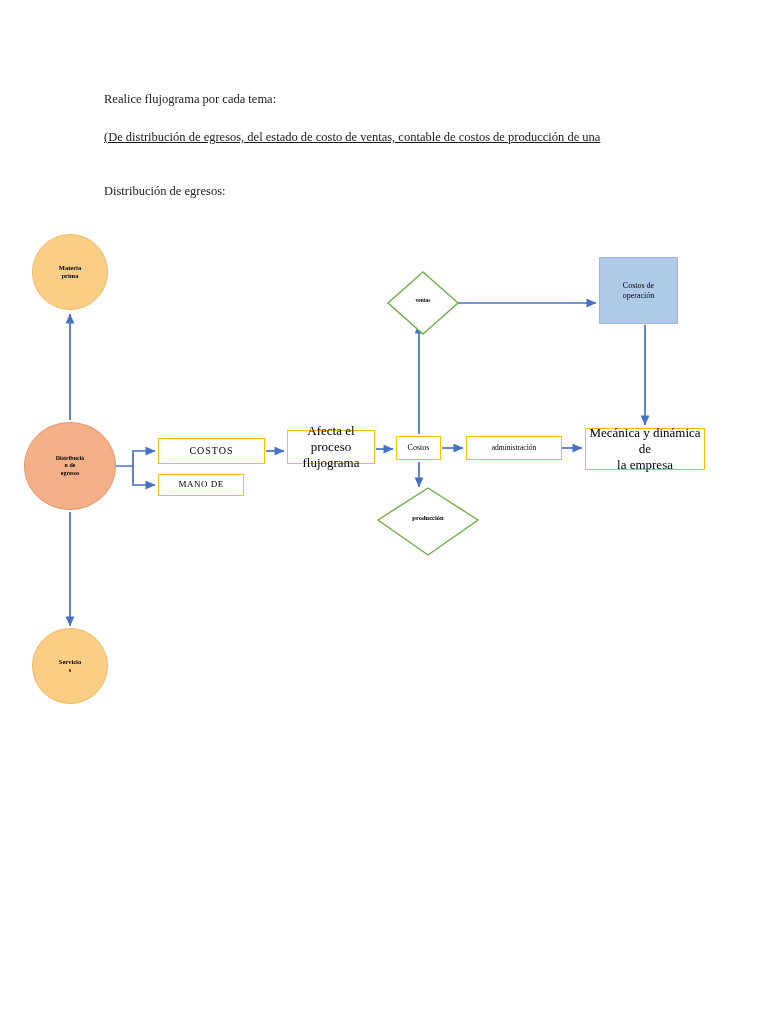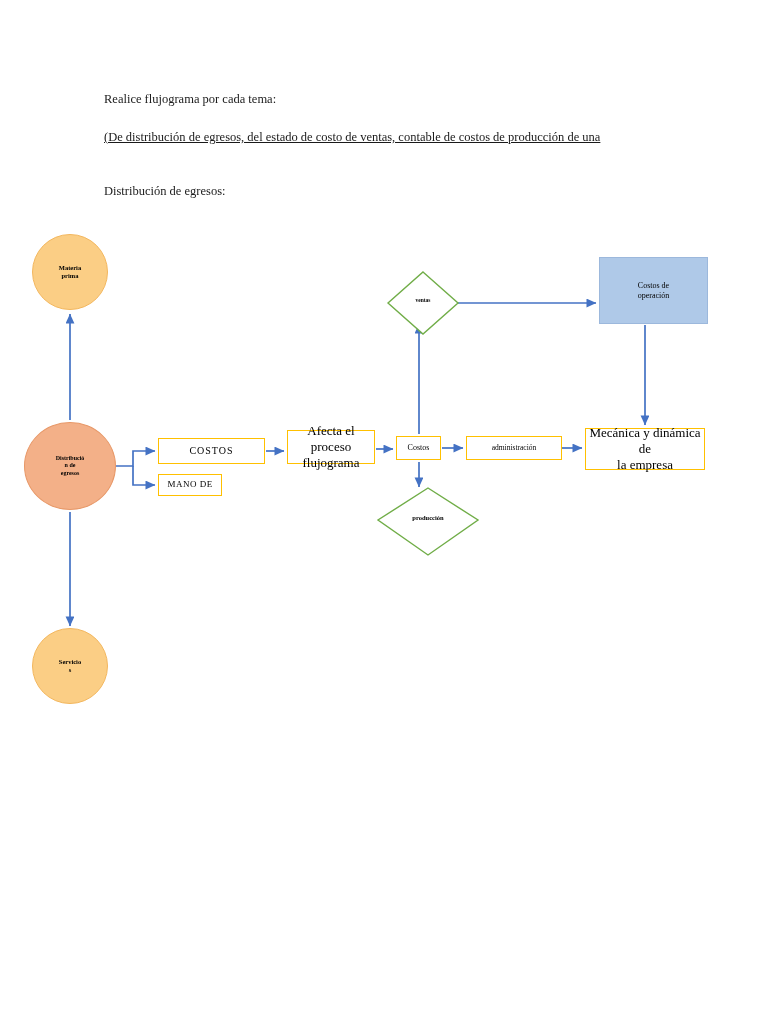--- a/index.html
+++ b/index.html
@@ -99,42 +99,42 @@
   .rect {
     background: #ffffff;
     border: 1.6px solid #FFC000;
   }
   .r-costos-big {
     left: 158px; top: 438px; width: 107px; height: 26px;
     font-size: 10px;
     letter-spacing: 1px;
   }
   .r-mano {
-    left: 158px; top: 474px; width: 64px; height: 22px;
+    left: 158px; top: 474px; width: 86px; height: 22px;
     font-size: 9px;
     letter-spacing: 0.5px;
   }
   .r-afecta {
     left: 287px; top: 430px; width: 88px; height: 34px;
     font-size: 13px;
   }
   .r-costos-sm {
     left: 396px; top: 436px; width: 45px; height: 24px;
     font-size: 8px;
   }
   .r-admin {
     left: 466px; top: 436px; width: 96px; height: 24px;
     font-size: 7.5px;
   }
   .r-mecanica {
     left: 585px; top: 428px; width: 120px; height: 42px;
     font-size: 13px;
   }
   .r-operacion {
-    left: 599px; top: 257px; width: 109px; height: 67px;
+    left: 599px; top: 257px; width: 79px; height: 67px;
     background: #AFC9E8;
     border: 1px solid #9CB8DC;
     font-size: 8px;
   }
 
   
   .diamond-label {
     position: absolute;
     text-align: center;
     font-size: 5.5px;

